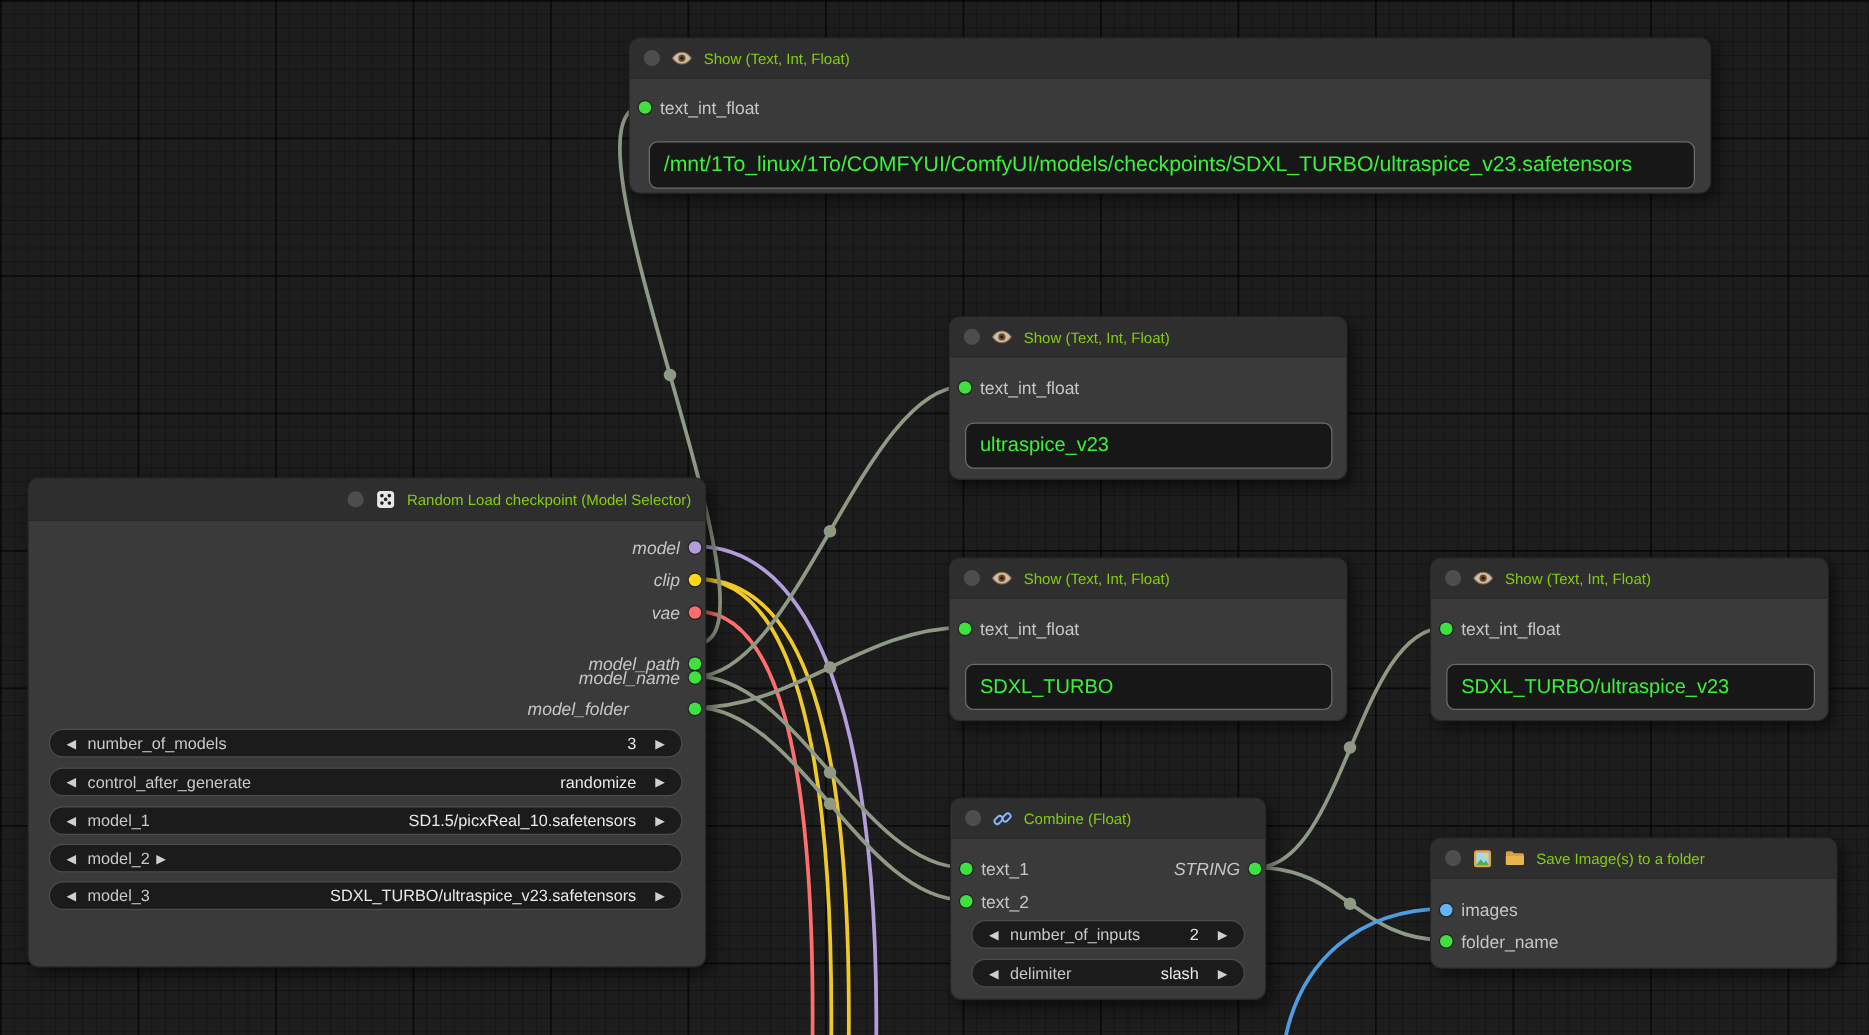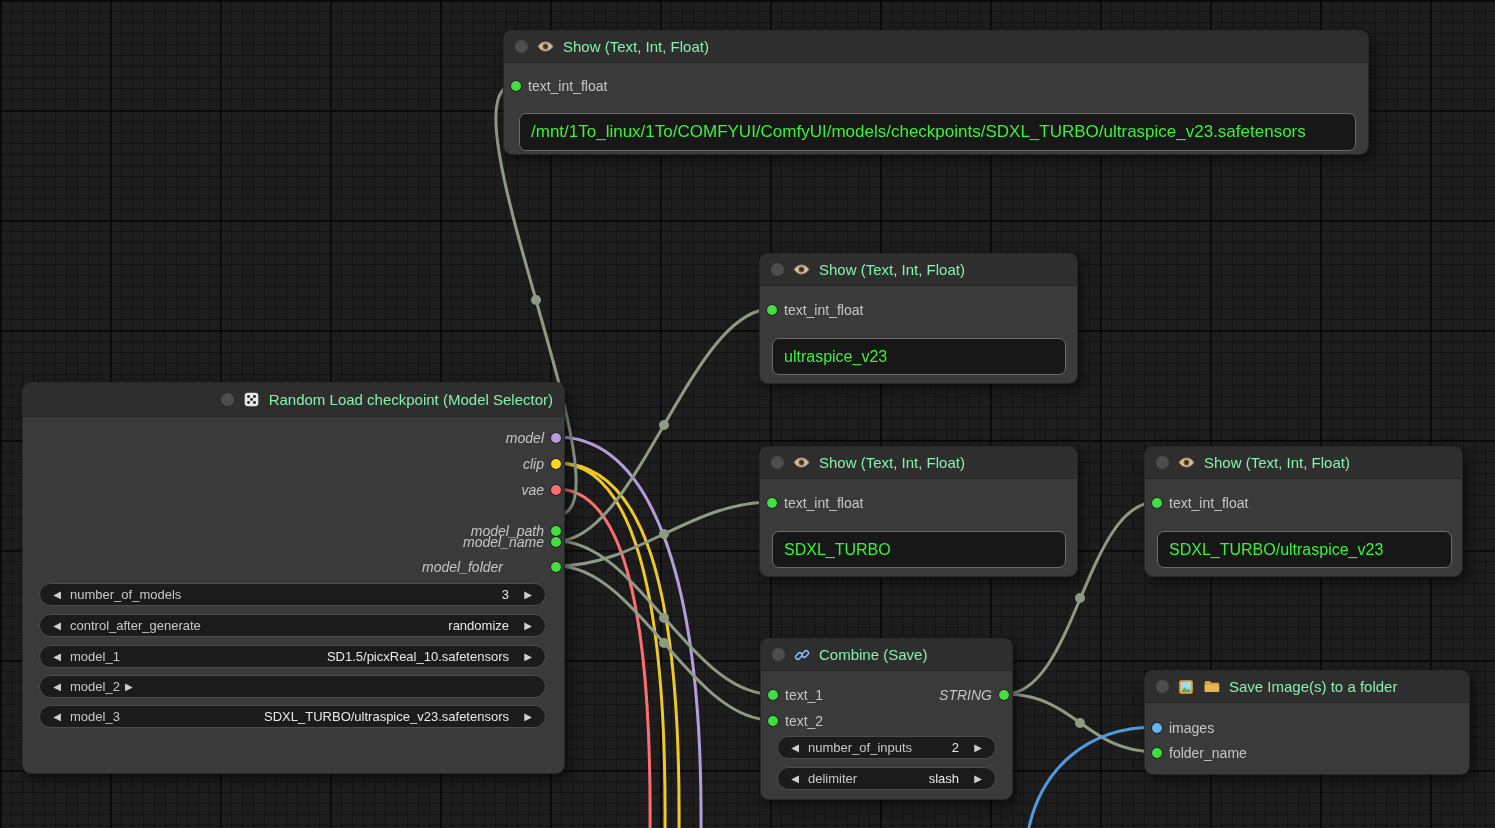--- a/index.html
+++ b/index.html
@@ -20,21 +20,21 @@
   .l-model{stroke:#B39DDB;}
   .l-clip{stroke:#EFC829;}
   .l-vae{stroke:#FF6E6E;}
   .l-image{stroke:#4F9DE0;}
   .mid{fill:#8F9A85;}
   .node{position:absolute;z-index:2;background:#3a3a3a;border:1px solid #282828;border-radius:9px;box-shadow:4px 5px 12px rgba(0,0,0,.55);}
   .titlebar{display:flex;align-items:center;gap:9px;height:32px;padding:0 11px;background:#2e2e2e;border-radius:8px 8px 0 0;border-bottom:1px solid #262626;}
   #node-loader .titlebar{height:34px;justify-content:flex-end;}
   .collapse-dot{width:13px;height:13px;border-radius:50%;background:#4d4d4d;flex:0 0 auto;}
   .ticon{display:flex;align-items:center;flex:0 0 auto;}
-  .title{font-size:15px;color:#86efac;white-space:nowrap;}
+  .title{font-size:12px;color:#84cc16;white-space:nowrap;}
   .slot{position:absolute;height:16px;display:flex;align-items:center;gap:7px;font-size:14px;color:#c6c6c6;white-space:nowrap;}
   .slot.out{flex-direction:row;font-style:italic;}
   .dot{width:10px;height:10px;border-radius:50%;flex:0 0 auto;box-shadow:0 0 0 1px rgba(0,0,0,.4);}
   .dot.green{background:#3FE03F;}
   .dot.purple{background:#B39DDB;}
   .dot.yellow{background:#FFD61B;}
   .dot.red{background:#FF6E6E;}
   .dot.blue{background:#64B5F6;}
   .valuebox{position:absolute;display:flex;align-items:center;background:#171717;border:1px solid #6b6b6b;border-radius:7px;padding:0 11px;color:#3CF13C;font-size:16px;white-space:nowrap;overflow:hidden;}
   .pill{position:absolute;display:flex;align-items:center;height:23px;background:#1b1b1b;border:1px solid #4c4c4c;border-radius:12px;font-size:13px;color:#c9c9c9;padding:0 8px;}
@@ -221,21 +221,21 @@
     <div class="titlebar">
       <span class="collapse-dot"></span>
       <span class="ticon">
         <svg width="16" height="16" viewBox="0 0 20 20">
             <g fill="none" stroke="#8ab4f8" stroke-width="2">
               <rect x="1.5" y="8.5" width="9" height="5.5" rx="2.7" transform="rotate(-45 6 11.2)"></rect>
               <rect x="9.5" y="6" width="9" height="5.5" rx="2.7" transform="rotate(-45 14 8.7)"></rect>
             </g>
           </svg>
       </span>
-      <span class="title">Combine (Save)</span>
+      <span class="title">Combine (Float)</span>
     </div>
     <div class="slot" style="left:7px;top:48px;">
       <span class="dot green"></span>
       <span>text_1</span>
     </div>
     <div class="slot" style="left:7px;top:74px;">
       <span class="dot green"></span>
       <span>text_2</span>
     </div>
     <div class="slot out" style="right:3px;top:48px;">

